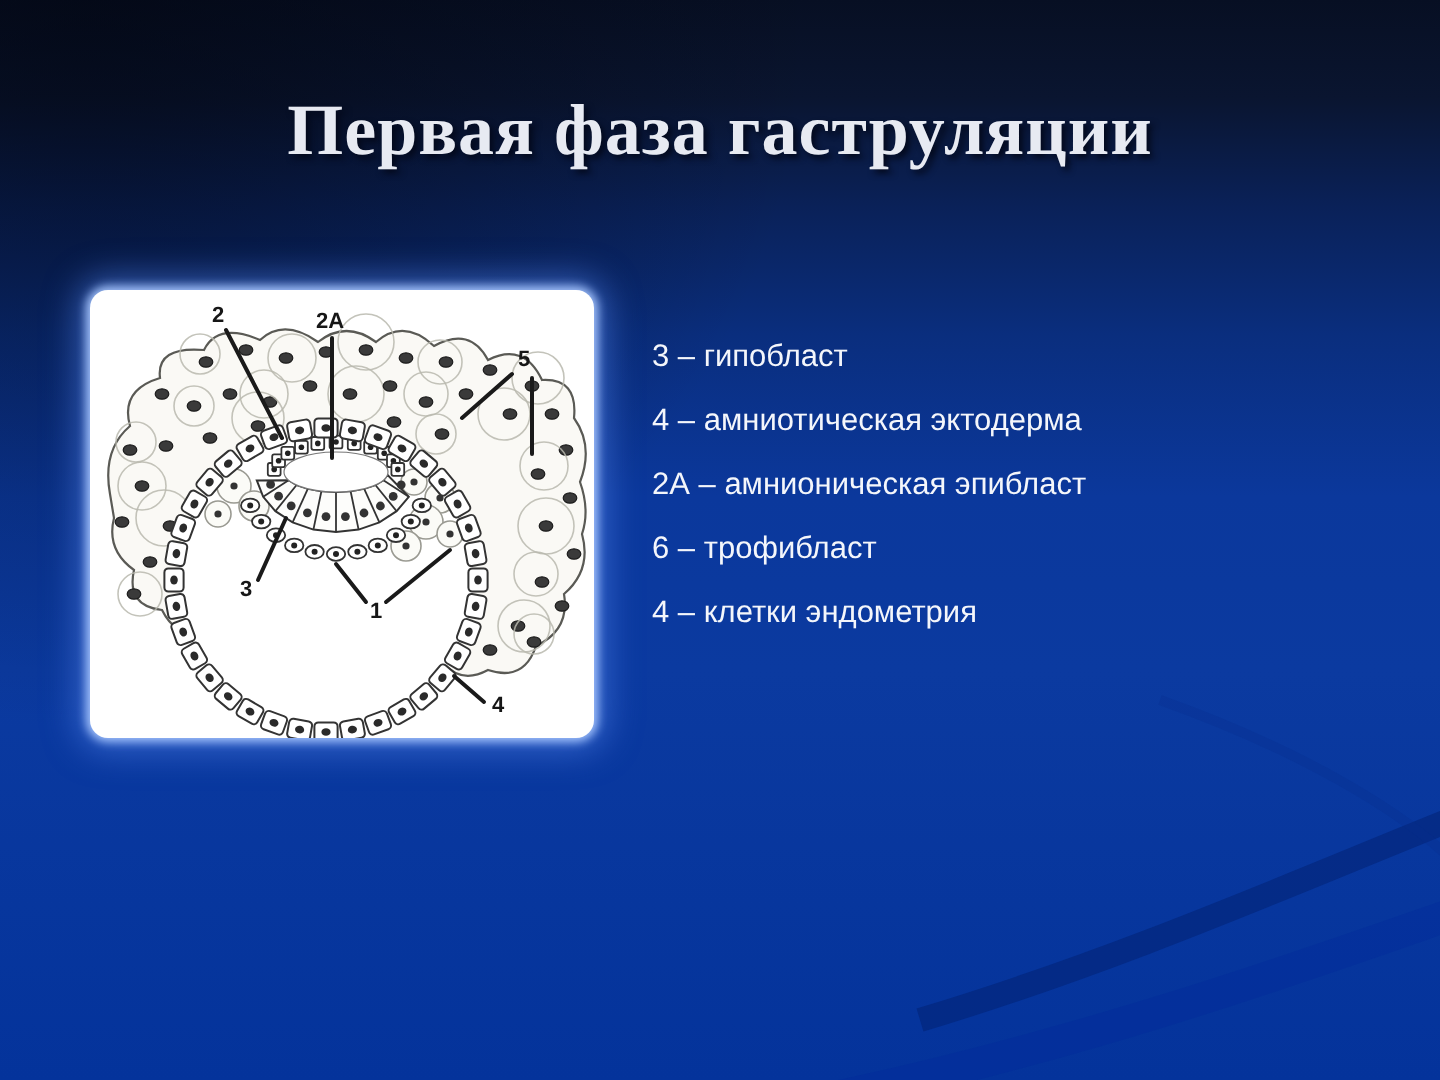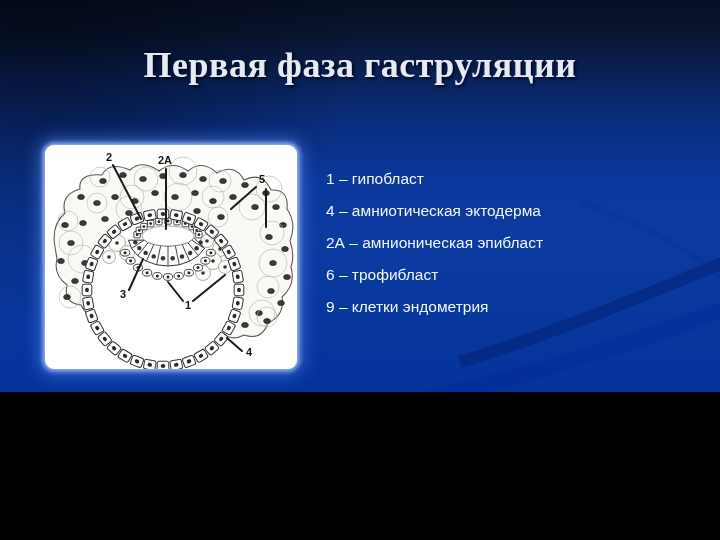--- a/index.html
+++ b/index.html
@@ -1,17 +1,17 @@
 <!DOCTYPE html>
 <html><head>
 <meta charset="utf-8">
 <style>
   html,body{margin:0;padding:0;background:#000;}
   .slide{
-    position:relative; width:720px; height:392px; overflow:hidden;
+    position:relative; width:720px; height:540px; overflow:hidden;
     background:
       radial-gradient(circle at 6% 0%, rgba(1,4,14,0.55), rgba(0,0,0,0) 42%),
       linear-gradient(180deg,
         #070f23 0%, #0a1530 9%, #0a2158 19%, #0a2e7e 31%,
         #0b389c 46%, #0b3aa0 62%, #04339b 100%);
     font-family:"Liberation Sans", sans-serif;
   }
   .swirls{position:absolute; right:0; bottom:0; pointer-events:none;}
   .title{
     position:absolute; top:44px; left:0; width:720px; margin:0;
@@ -379,20 +379,20 @@
           <text class="fig-label" x="217" y="38" text-anchor="middle">5</text>
           <text class="fig-label" x="78" y="153" text-anchor="middle">3</text>
           <text class="fig-label" x="143" y="164" text-anchor="middle">1</text>
           <text class="fig-label" x="204" y="211" text-anchor="middle">4</text>
         </g>
       </g>
     </svg>
   </figure>
 
   <ul class="legend">
-    <li>1 – гипобласт</li>
+    <li>3 – гипобласт</li>
     <li>4 – амниотическая эктодерма</li>
     <li>2А – амнионическая эпибласт</li>
     <li>6 – трофибласт</li>
-    <li>9 – клетки эндометрия</li>
+    <li>4 – клетки эндометрия</li>
   </ul>
 
 </div>
 
 </body></html>

